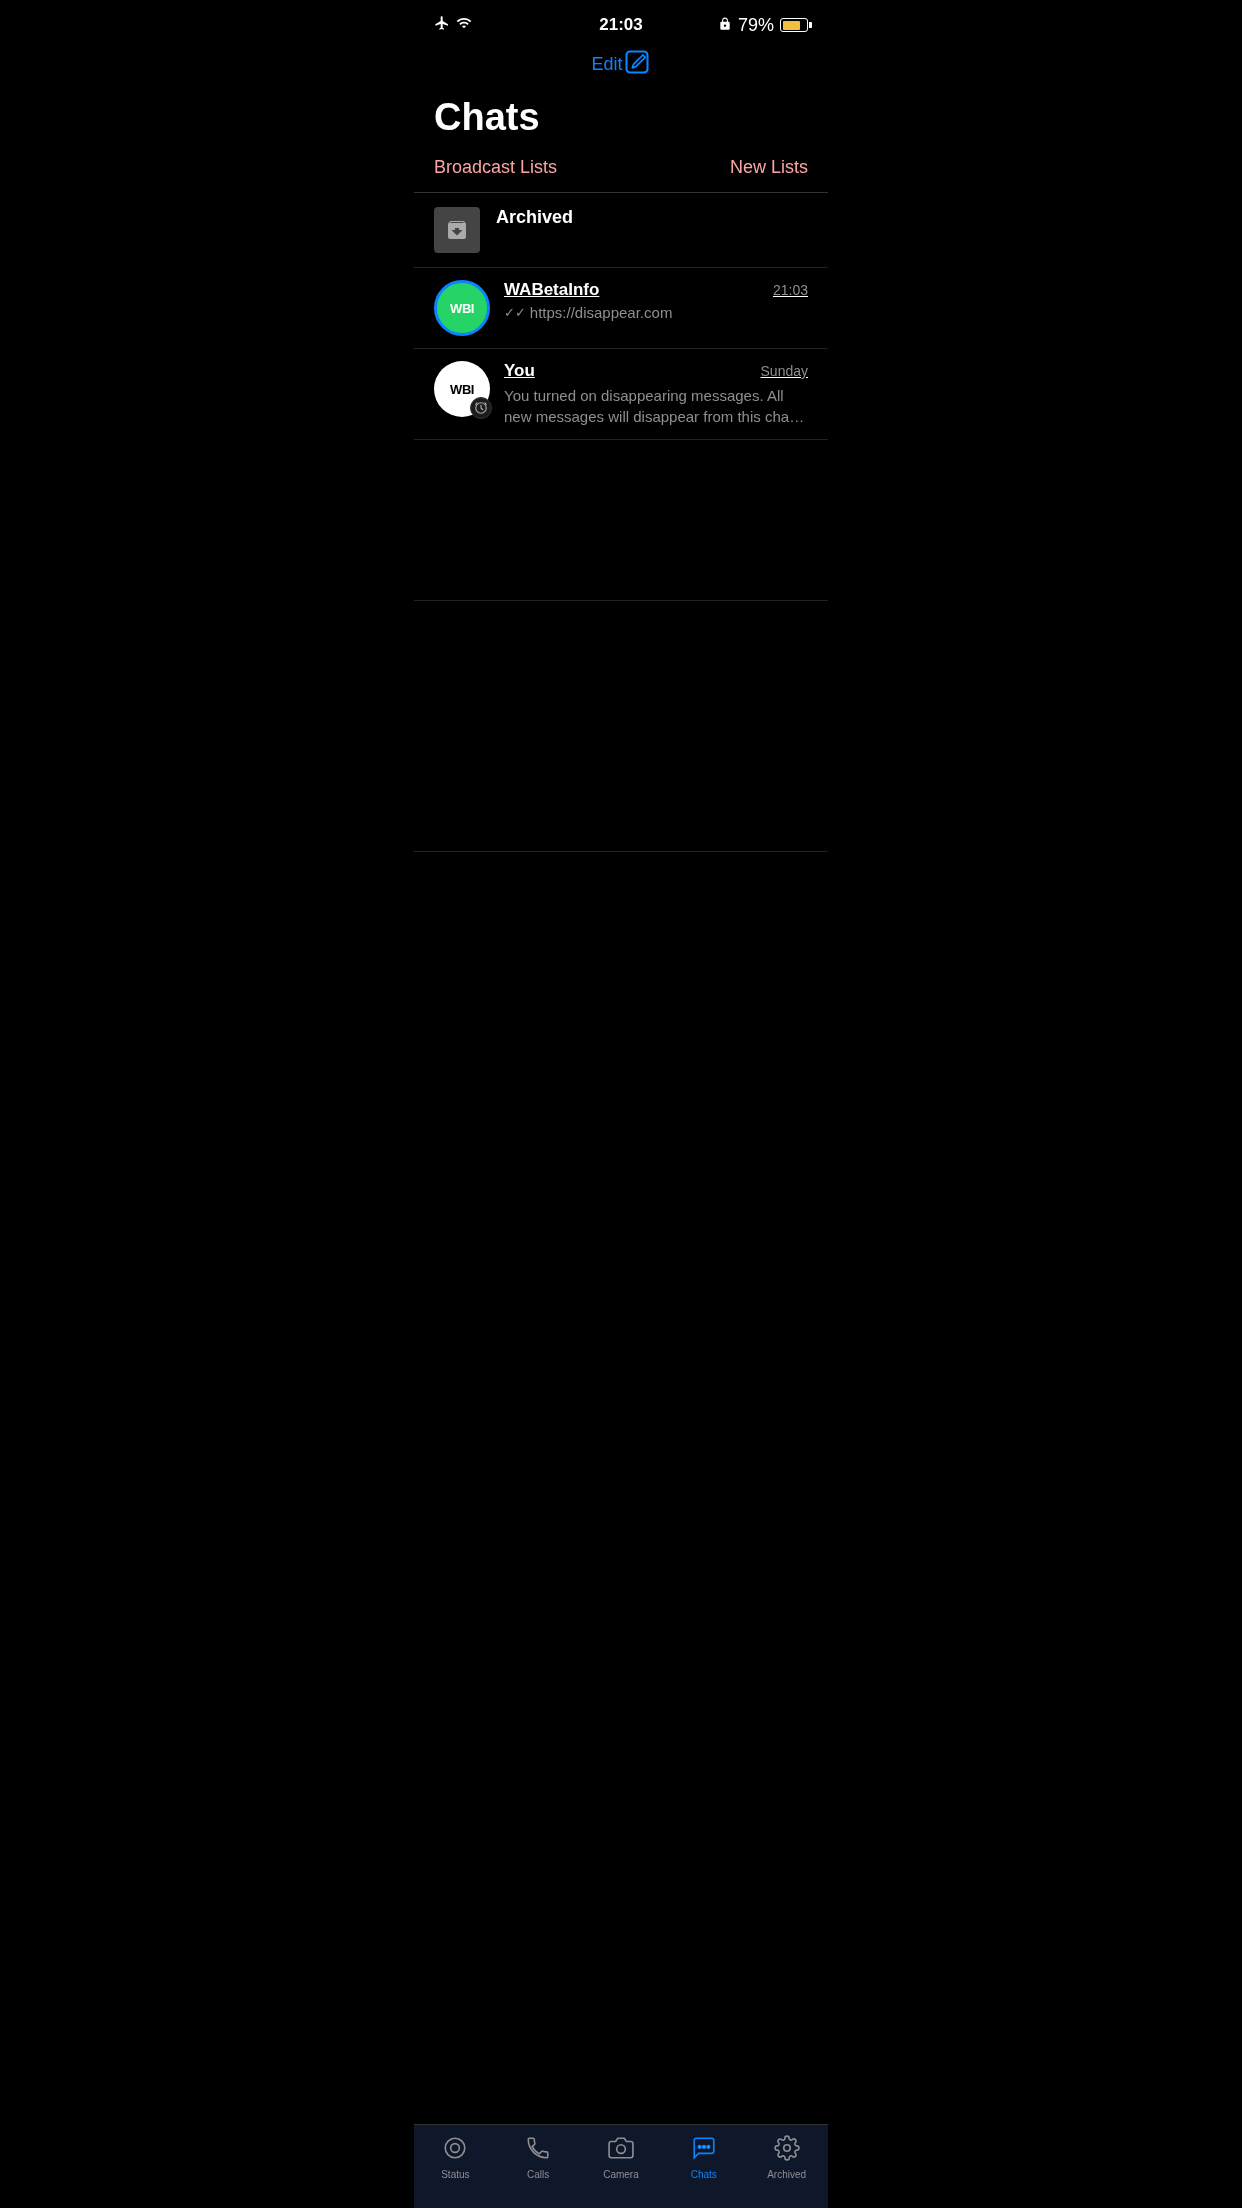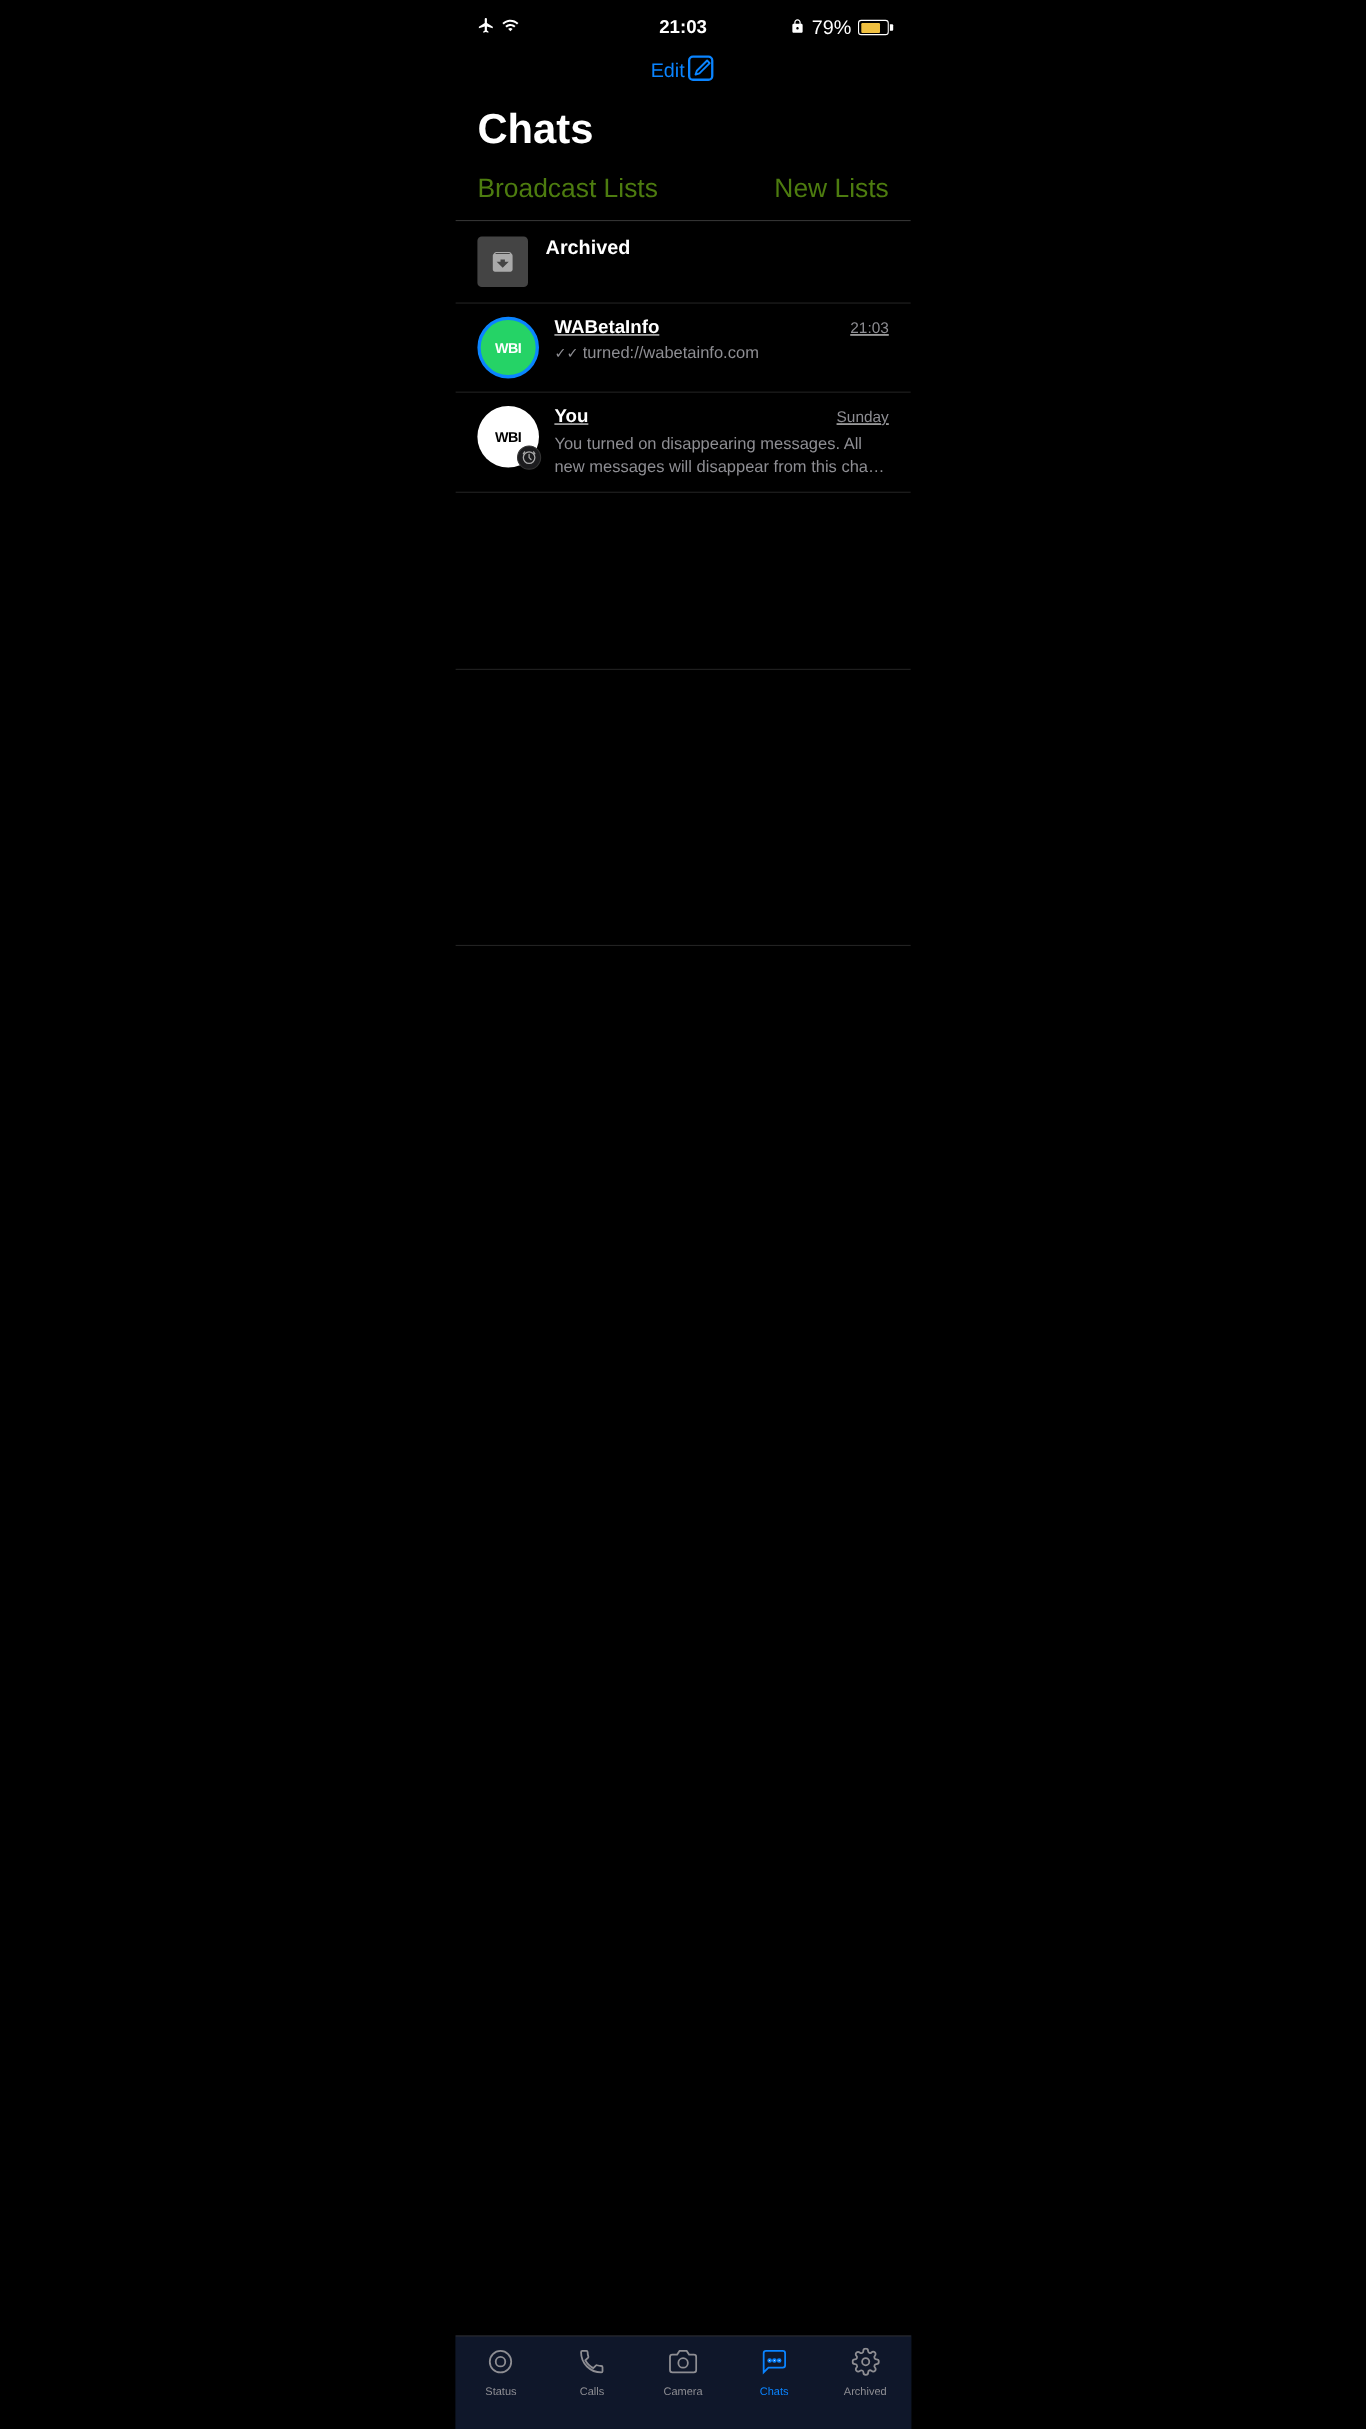--- a/index.html
+++ b/index.html
@@ -113,22 +113,22 @@
     
     .actions-bar {
       display: flex;
       justify-content: space-between;
       align-items: center;
       padding: 0 20px 14px 20px;
       border-bottom: 0.5px solid #333;
     }
 
     .broadcast-btn, .new-group-btn {
-      color: #4d7c0f;
-      font-size: 24px;
+      color: #fca5a5;
+      font-size: 18px;
       font-weight: 400;
       background: none;
       border: none;
       cursor: pointer;
     }
 
     
     .chat-list {
       width: 100%;
     }
@@ -411,21 +411,21 @@
 
   <div class="chat-item">
     <div class="avatar-wbi-green">WBI</div>
     <div class="chat-info">
       <div class="chat-header">
         <span class="chat-name">WABetaInfo</span>
         <span class="chat-time">21:03</span>
       </div>
       <div class="chat-preview">
         <span class="double-check">✓✓</span>
-        <span>turned://wabetainfo.com</span>
+        <span>https://disappear.com</span>
       </div>
     </div>
   </div>
 
   <div class="chat-item">
     <div class="avatar-you">
       WBI
       <div class="disappearing-badge">
         <svg viewBox="0 0 24 24" stroke="#aaa" fill="none" stroke-width="2" width="14" height="14">
           <circle cx="12" cy="12" r="9"></circle>

